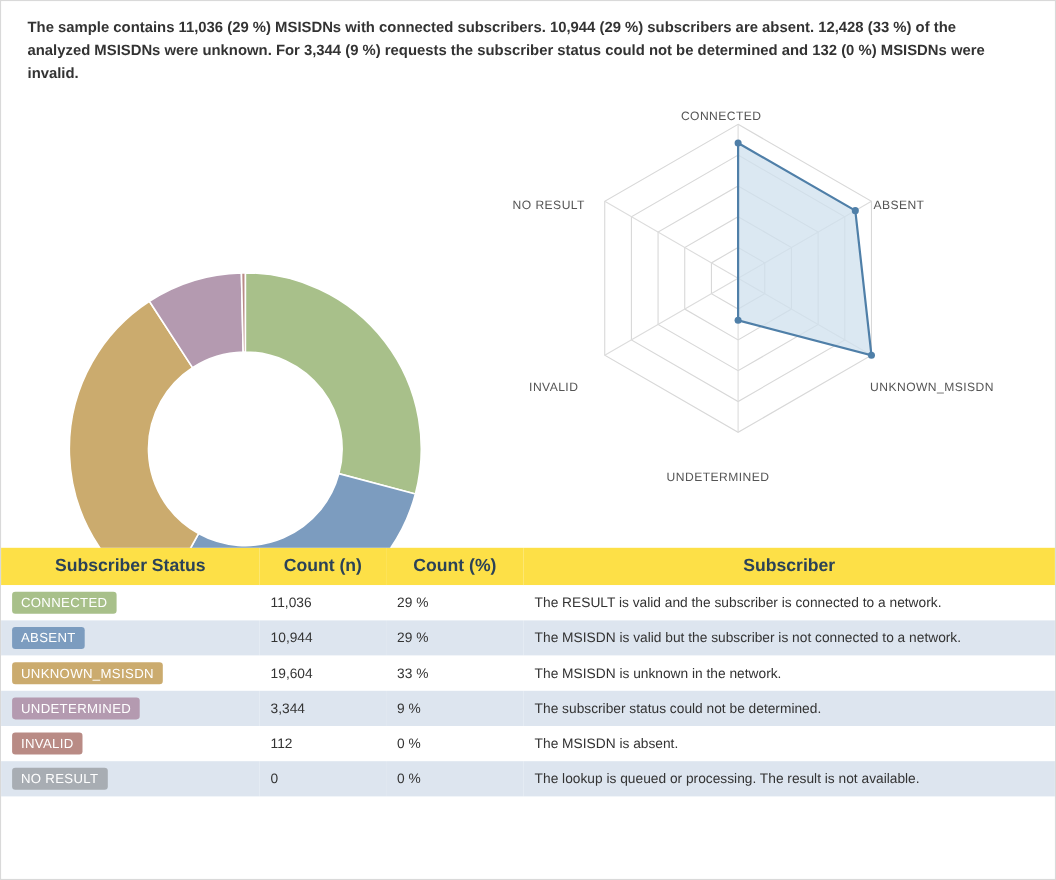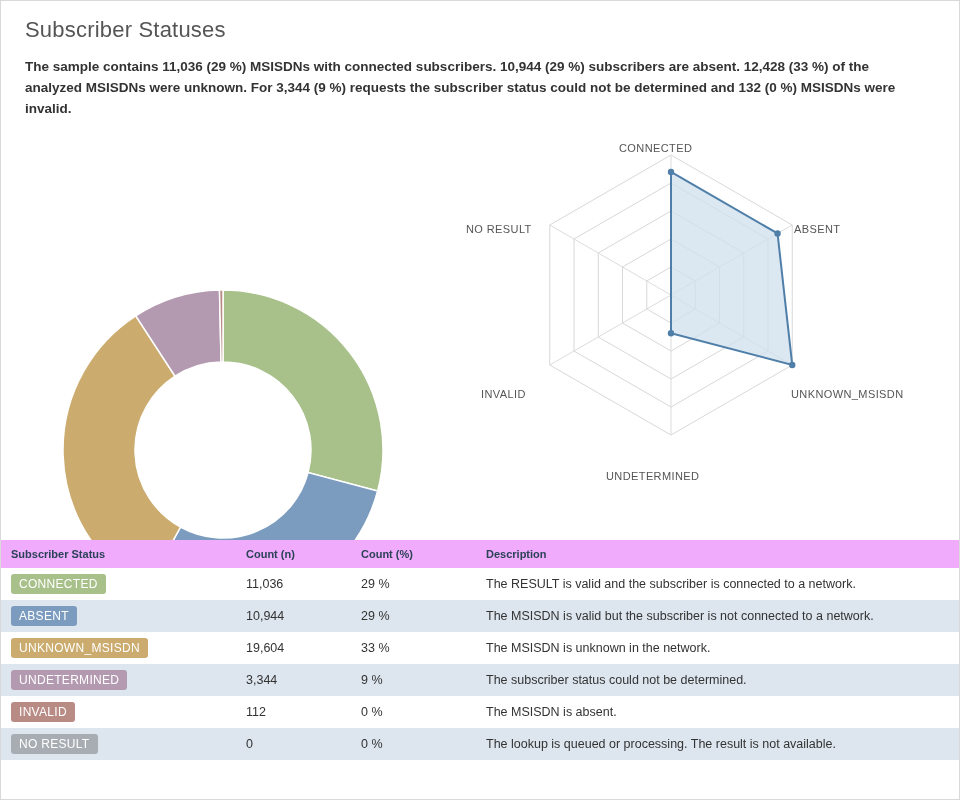--- a/index.html
+++ b/index.html
@@ -52,26 +52,26 @@
     flex: 1;
     position: relative;
     height: 420px;
   }
   table.legend {
     width: 100%;
     border-collapse: collapse;
     font-size: 12.5px;
   }
   table.legend thead th {
-    background: #f0abfc;
+    background: #fde047;
     color: #2b4257;
-    text-align: left;
+    text-align: center;
     font-weight: bold;
     padding: 8px 10px;
-    font-size: 11px;
+    font-size: 16px;
   }
   table.legend tbody td {
     padding: 6px 10px;
     vertical-align: middle;
     color: #333;
   }
   table.legend tbody tr:nth-child(odd) {
     background: #ffffff;
   }
   table.legend tbody tr:nth-child(even) {
@@ -95,21 +95,20 @@
     color: #555;
     letter-spacing: 0.4px;
     white-space: nowrap;
   }
 </style>
 </head>
 <body>
 
 <div class="page">
 
-  <div class="title">Subscriber Statuses</div>
 
   <div class="summary">The sample contains 11,036 (29 %) MSISDNs with connected subscribers. 10,944 (29 %) subscribers are absent. 12,428 (33 %) of the analyzed MSISDNs were unknown. For 3,344 (9 %) requests the subscriber status could not be determined and 132 (0 %) MSISDNs were invalid.</div>
 
   <div class="charts">
 
     <div class="donut-wrap">
       <svg width="470" height="420" viewBox="0 0 470 420">
         <g id="donut-slices" transform="translate(222,330)">
             <path d="M 9.797174393178826e-15 -160 A 160 160 0 0 1 154.64046486599335 41.064907476207395 L 85.05225567629635 22.585699111914067 A 88 88 0 0 0 5.3884459162483544e-15 -88 Z" fill="#a8c08a" stroke="#ffffff" stroke-width="1.5"></path>
             <path d="M 154.64046486599335 41.064907476207395 A 160 160 0 0 1 -77.24982171508344 140.1158986160665 L -42.48740194329589 77.06374423883656 A 88 88 0 0 0 85.05225567629635 22.585699111914067 Z" fill="#7c9cbf" stroke="#ffffff" stroke-width="1.5"></path>
@@ -152,21 +151,21 @@
     </div>
 
   </div>
 
   <table class="legend">
     <thead>
       <tr>
         <th class="col-status">Subscriber Status</th>
         <th class="col-count">Count (n)</th>
         <th class="col-pct">Count (%)</th>
-        <th>Description</th>
+        <th>Subscriber</th>
       </tr>
     </thead>
     <tbody id="table-body">
         <tr>
           <td class="col-status"><span class="badge" style="background: rgb(168, 192, 138);">CONNECTED</span></td>
           <td class="col-count">11,036</td>
           <td class="col-pct">29 %</td>
           <td>The RESULT is valid and the subscriber is connected to a network.</td>
         </tr>
         <tr>

